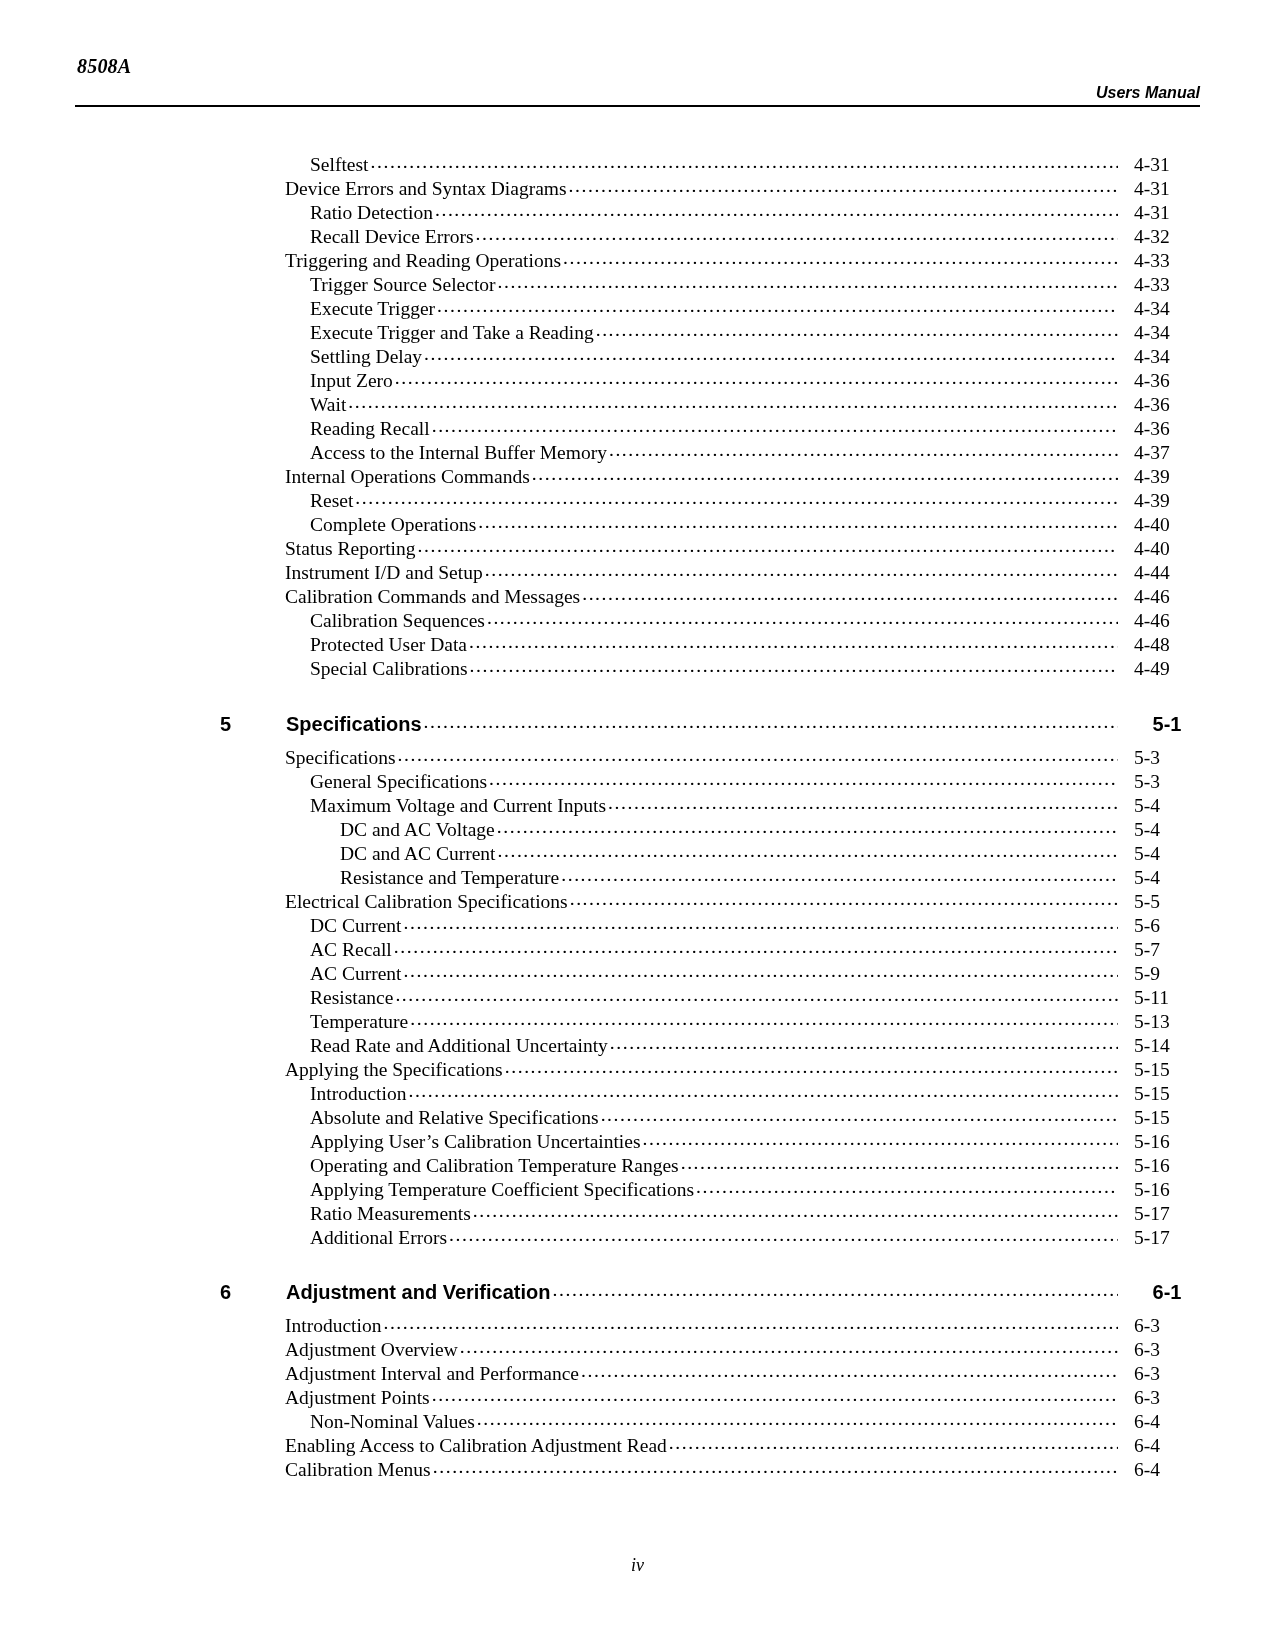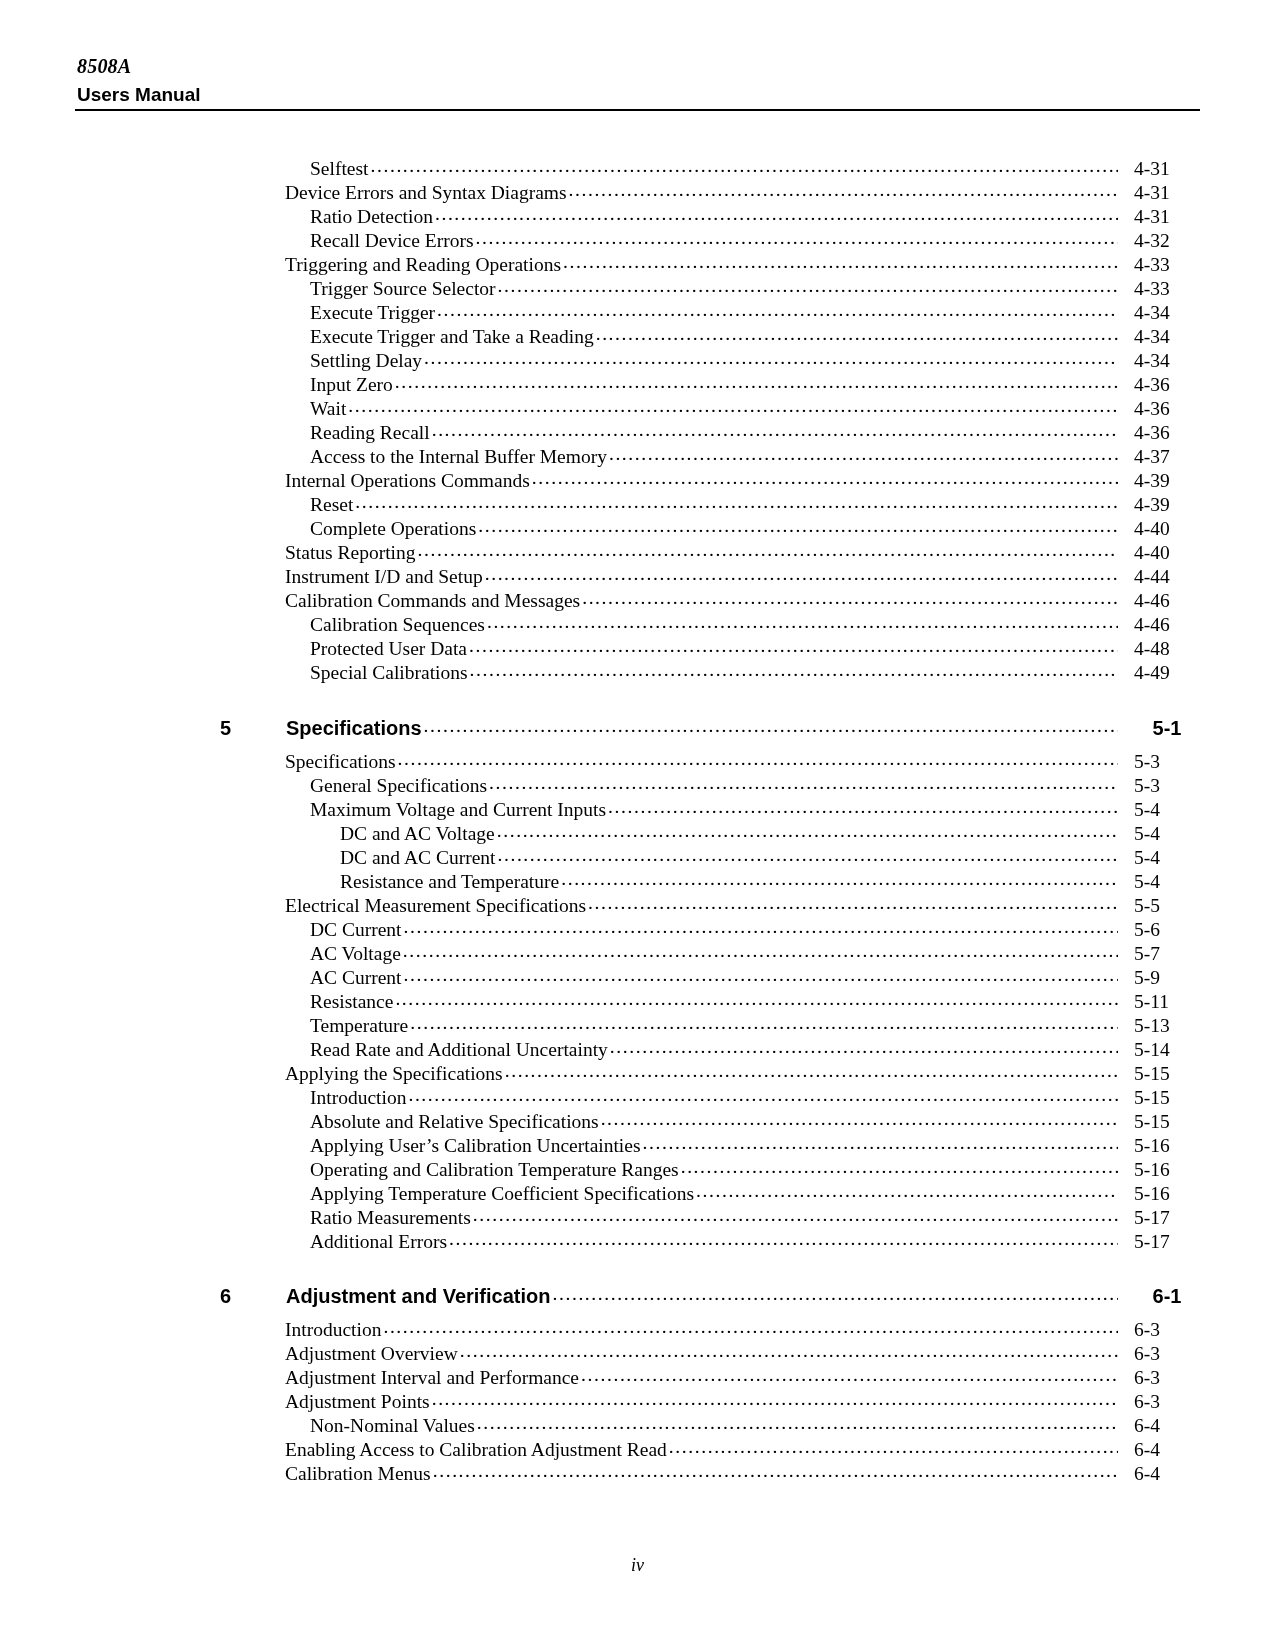--- a/index.html
+++ b/index.html
@@ -31,23 +31,25 @@
     font-family: "Liberation Serif", serif;
     font-weight: bold;
     font-style: italic;
     font-size: 20px;
     letter-spacing: 0.2px;
     margin-left: 2px;
   }
   .header-sub {
     font-family: "Liberation Sans", sans-serif;
     font-weight: bold;
-    font-size: 19px;
+    font-style: italic;
+    font-size: 16px;
     margin-top: 6px;
     margin-left: 2px;
+    text-align: right;
   }
   .header-rule {
     border-bottom: 2px solid #000;
     margin-top: 3px;
     width: 100%;
   }
   
   .toc {
     margin-top: 48px;
     padding-left: 0;
@@ -293,31 +295,31 @@
         <span class="label">DC and AC Current</span>
         <span class="leader">....................................................................................................................................................................................................................................................................</span>
         <span class="page-col">5-4</span>
       </div>
       <div class="toc-entry lvl3">
         <span class="label">Resistance and Temperature</span>
         <span class="leader">....................................................................................................................................................................................................................................................................</span>
         <span class="page-col">5-4</span>
       </div>
       <div class="toc-entry lvl1">
-        <span class="label">Electrical Measurement Specifications</span>
+        <span class="label">Electrical Calibration Specifications</span>
         <span class="leader">....................................................................................................................................................................................................................................................................</span>
         <span class="page-col">5-5</span>
       </div>
       <div class="toc-entry lvl2">
         <span class="label">DC Current</span>
         <span class="leader">....................................................................................................................................................................................................................................................................</span>
         <span class="page-col">5-6</span>
       </div>
       <div class="toc-entry lvl2">
-        <span class="label">AC Voltage</span>
+        <span class="label">AC Recall</span>
         <span class="leader">....................................................................................................................................................................................................................................................................</span>
         <span class="page-col">5-7</span>
       </div>
       <div class="toc-entry lvl2">
         <span class="label">AC Current</span>
         <span class="leader">....................................................................................................................................................................................................................................................................</span>
         <span class="page-col">5-9</span>
       </div>
       <div class="toc-entry lvl2">
         <span class="label">Resistance</span>

